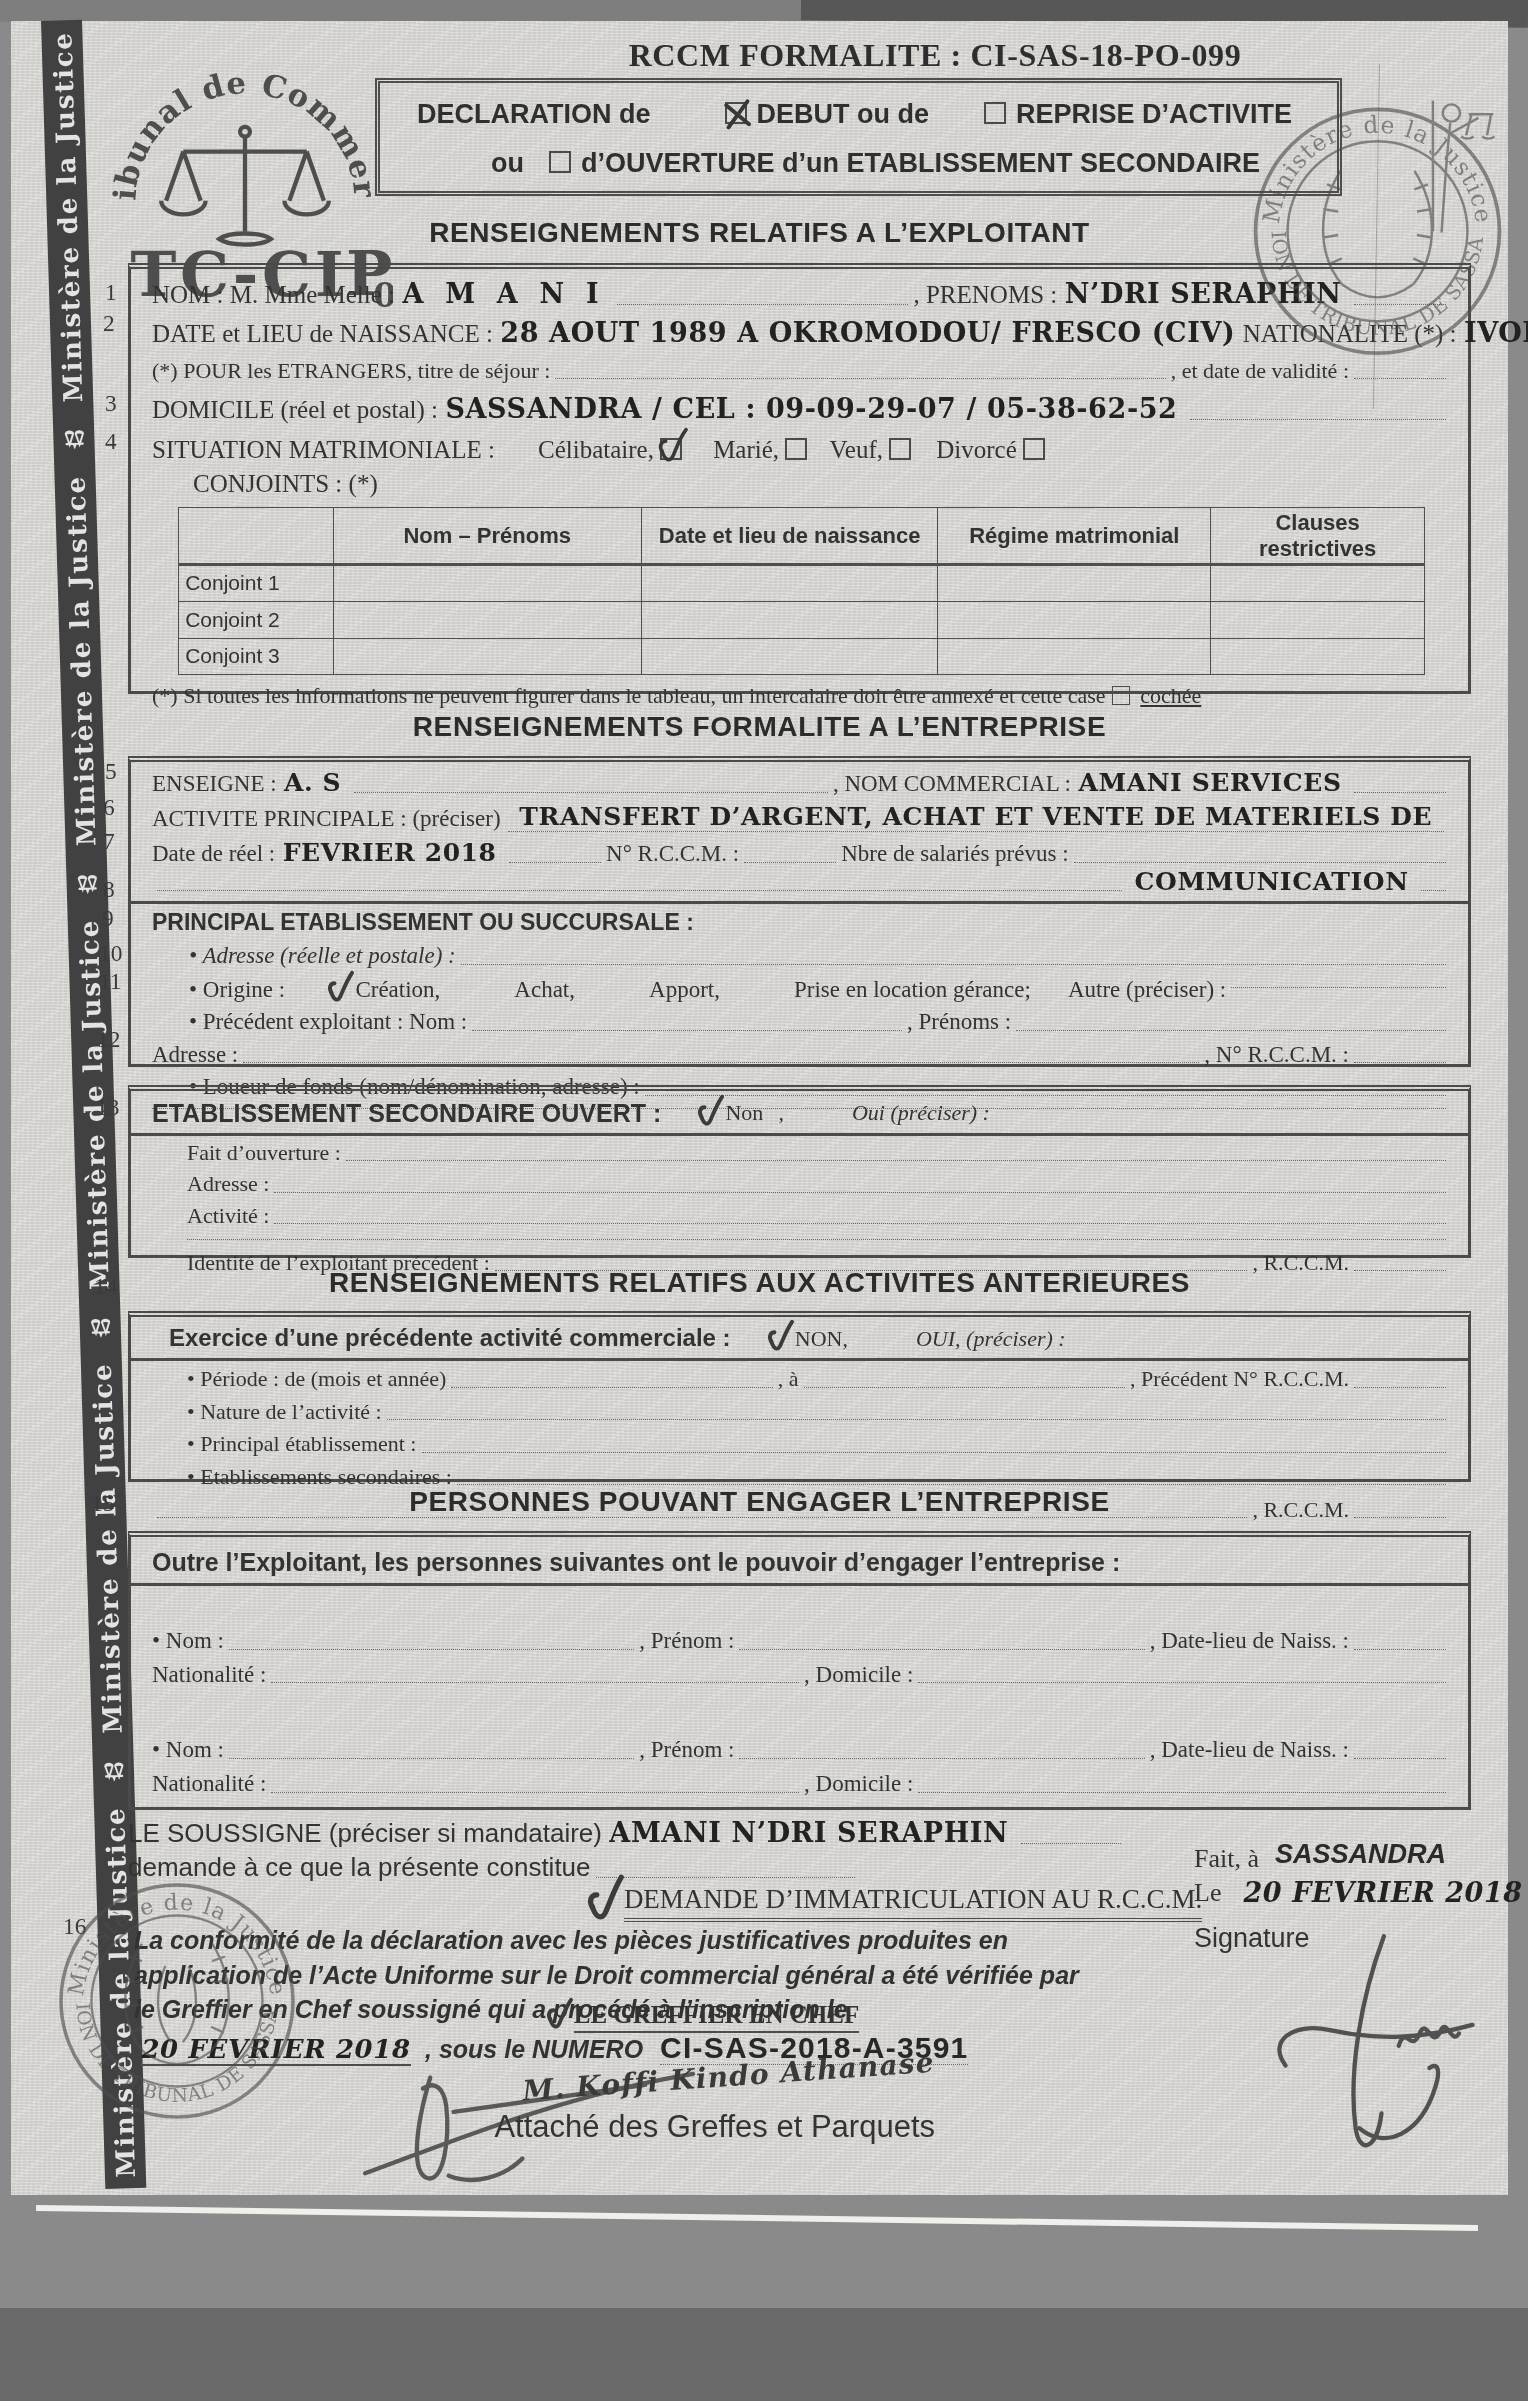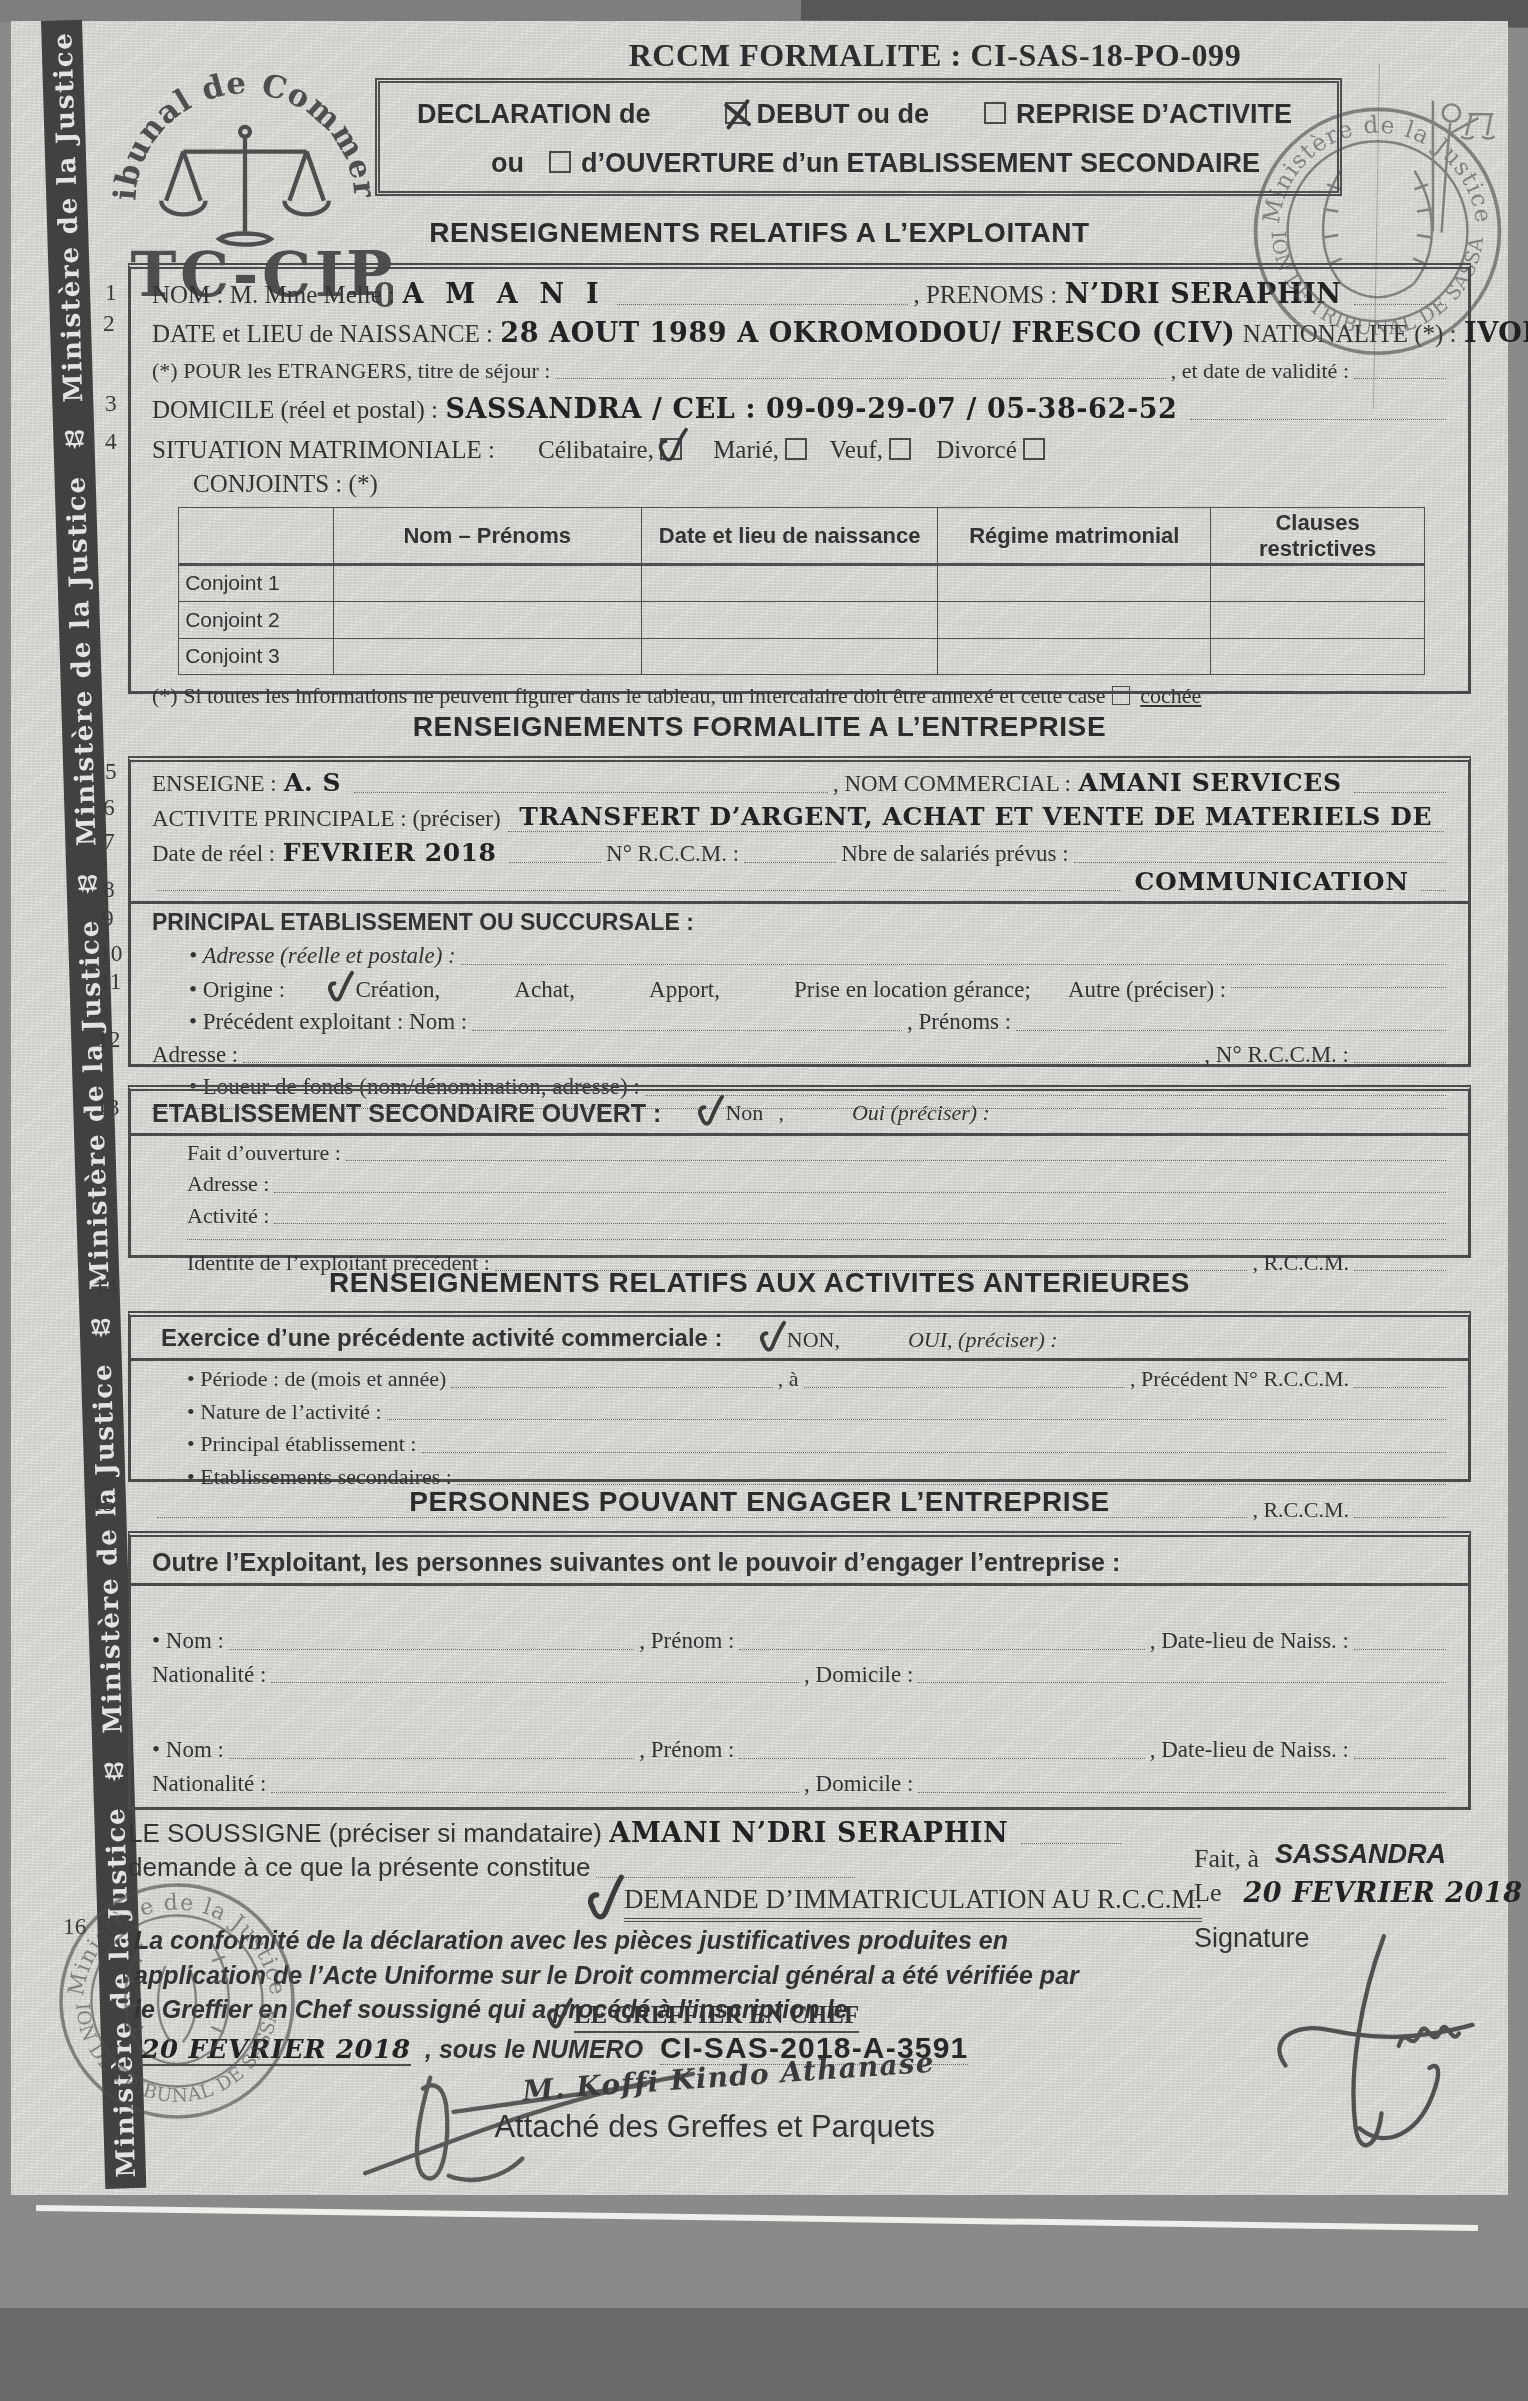--- a/index.html
+++ b/index.html
@@ -348,21 +348,21 @@
       <span class="lbl" style="margin-left:35px">Identité de l’exploitant précédent :</span>
       <span class="dots"></span>
       <span class="lbl">, R.C.C.M.</span>
       <span class="dots dshort"></span>
     </div>
   </div>
 
   <div class="abs sec-title" style="top:1246px;left:0">RENSEIGNEMENTS RELATIFS AUX ACTIVITES ANTERIEURES</div>
 
   <div class="bx xs" style="top:1290px;height:171px">
-    <div class="fr" style="align-items:flex-end;border-bottom:3.1px solid #4a4a4a;margin:0 -17px 3.7px -21px;padding:0 17px 5px 30px">
+    <div class="fr" style="align-items:center;border-bottom:3.1px solid #4a4a4a;margin:0 -17px 3.7px -21px;padding:0 17px 5px 38px">
       <span class="lbl sans b" style="font-size:24px">Exercice d’une précédente activité commerciale :</span>
       <svg class="hcheck" style="margin-left:37px" viewBox="0 0 40 44">
         <path d="M5,24 C9,36 15,40 20,28 C26,14 30,4 37,-6"></path>
           <path d="M5,24 C1,18 3,10 10,10"></path>
       </svg>
       <span class="lbl">NON,</span>
       <span class="lbl i" style="margin-left:68px">OUI, (préciser) :</span>
     </div>
     <div class="fr" style="margin-top:5px">
       <span class="lbl" style="margin-left:35px">• Période : de (mois et année)</span>

